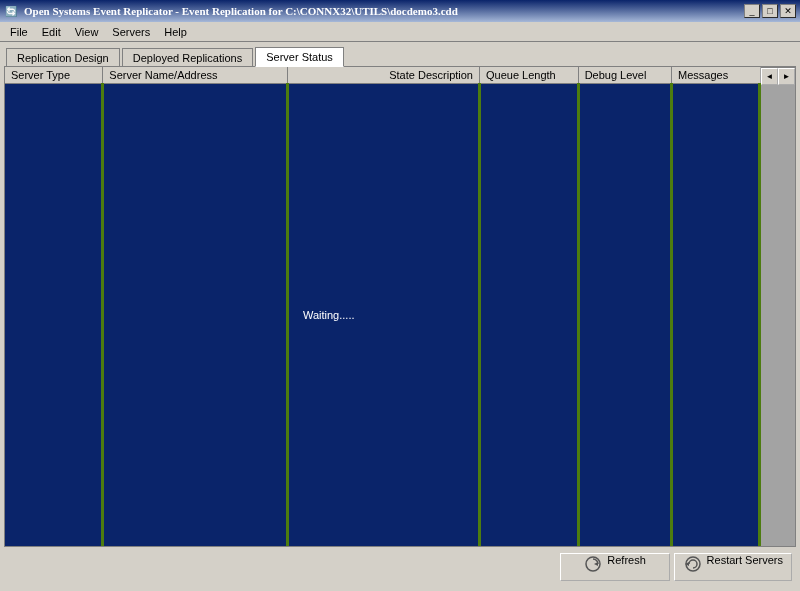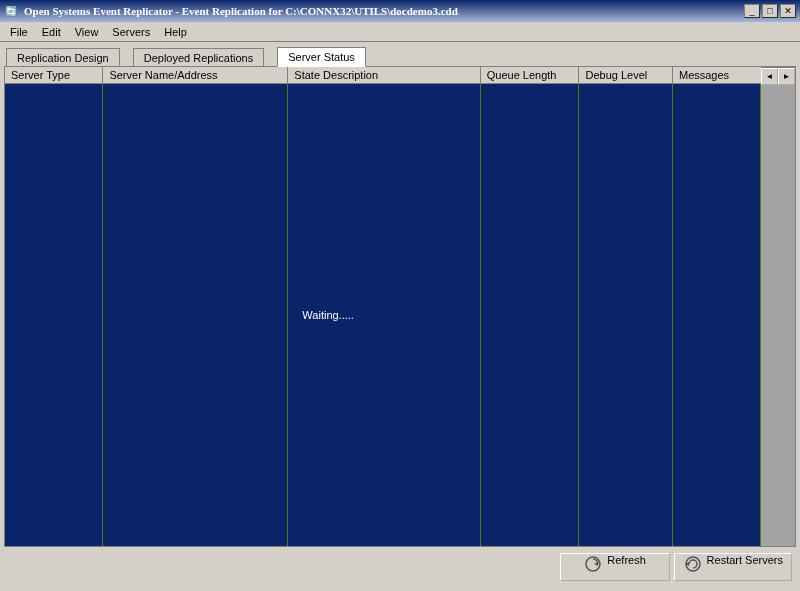--- a/index.html
+++ b/index.html
@@ -80,21 +80,21 @@
       padding: 4px;
       height: calc(591px - 22px - 20px);
       display: flex;
       flex-direction: column;
     }
 
     
     .tab-bar {
       display: flex;
       align-items: flex-end;
-      gap: 13px;
+      gap: 2px;
       padding-left: 2px;
     }
     .tab {
       padding: 3px 10px;
       background: #d4d0c8;
       border: 1px solid #808080;
       border-bottom: none;
       cursor: pointer;
       font-size: 11px;
       position: relative;
@@ -145,21 +145,21 @@
     }
     .data-table tbody tr.selected {
       background: #0a246a;
       color: white;
     }
     .data-table tbody tr.selected td {
       color: white;
     }
     .data-table td {
       padding: 2px 14px;
-      border-right: 1px solid #4d7c0f;
+      border-right: 3px solid #4d7c0f;
       white-space: nowrap;
     }
 
     
     .h-scrollbar-area {
       height: 17px;
       background: #d4d0c8;
       border-top: 1px solid #808080;
       display: flex;
       align-items: center;
@@ -255,21 +255,21 @@
     <div class="tab active">Server Status</div>
   </div>
 
   <div class="content-panel">
 
     <table class="data-table">
       <thead>
         <tr>
           <th style="width:100px;">Server Type</th>
           <th style="width:190px;margin-left:8px;">Server Name/Address</th>
-          <th style="width:200px;">State Description</th>
+          <th style="width:200px;text-align:right;">State Description</th>
           <th style="width:100px;">Queue Length</th>
           <th style="width:95px;">Debug Level</th>
           <th style="width:90px;">Messages</th>
         </tr>
       </thead>
       <tbody>
         <tr class="selected">
           <td></td>
           <td></td>
           <td>Waiting.....</td>

